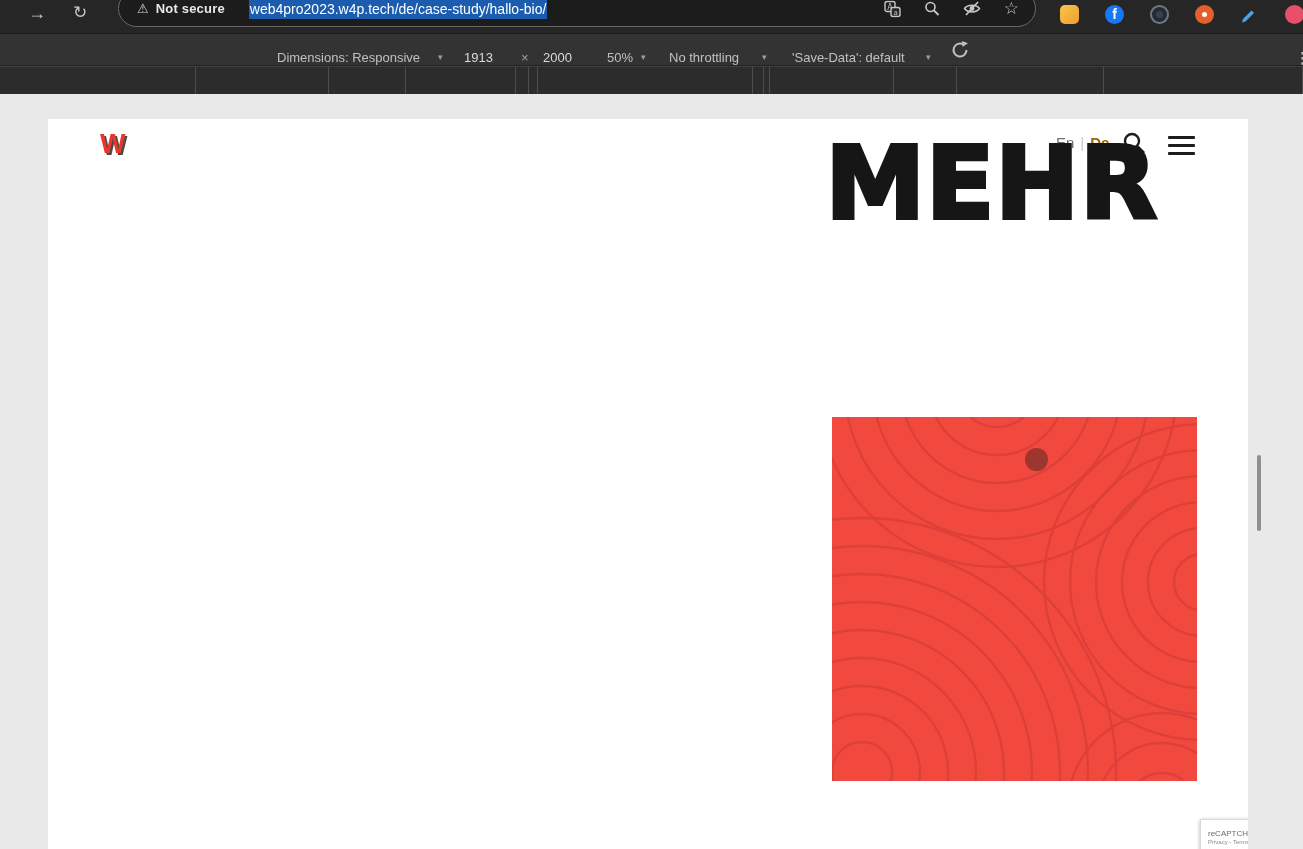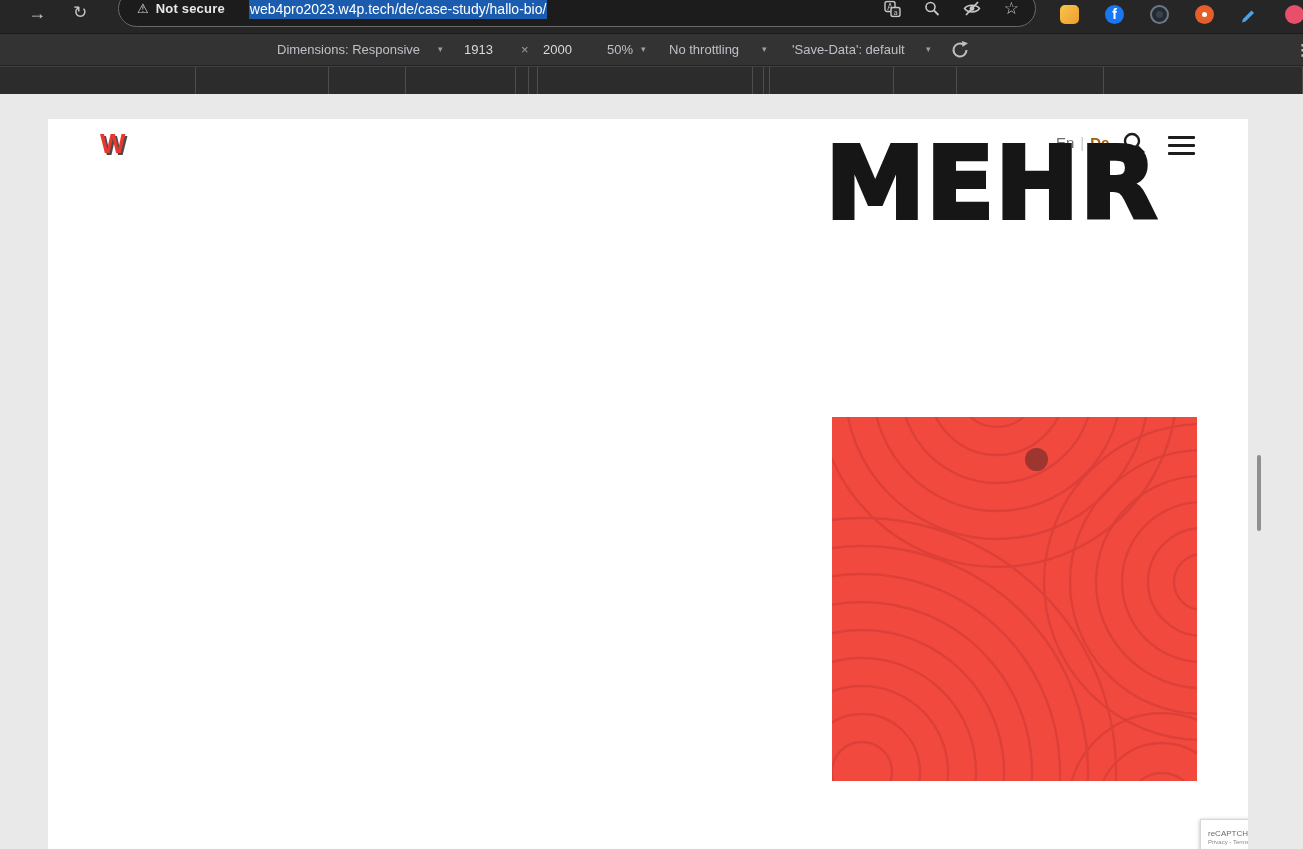--- a/index.html
+++ b/index.html
@@ -35,21 +35,21 @@
   .ext-orange{background:#e45f2b;}
   .ext-orange span{position:absolute;left:7px;top:7px;width:5px;height:5px;border-radius:50%;background:#ffffff;}
   .ext-pen{background:transparent;border-radius:0;}
   .ext-pink{background:#e84f6a;}
   
   .devtools{
     position:absolute;top:33px;left:0;width:1303px;height:33px;background:#333333;
     border-top:1px solid #1a1a1a;border-bottom:1px solid #232323;box-sizing:border-box;
     color:#bdc1c6;font-size:13px;
   }
-  .dt{position:absolute;top:0;line-height:31px;white-space:nowrap;cursor:default;}
+  .dt{position:absolute;top:8px;line-height:31px;white-space:nowrap;cursor:default;}
   .dt-caret{font-size:9px;color:#9aa0a6;}
   .dt-val{color:#dadada;}
   .dt-x{color:#9aa0a6;font-size:13px;}
   .dt-rotate{top:6px;}
   .dt-more{color:#bdbdbd;font-size:15px;font-weight:bold;}
   
   .media-bar{position:absolute;top:66px;left:0;width:1303px;height:28px;background:#282828;border-top:1px solid #404040;box-sizing:border-box;display:flex;}
   .seg{height:100%;box-sizing:border-box;border-right:1px solid #4d4d4d;background:#2c2c2c;flex:none;}
   
   .viewport{position:absolute;top:94px;left:0;width:1303px;height:755px;background:#e9e9e9;}

